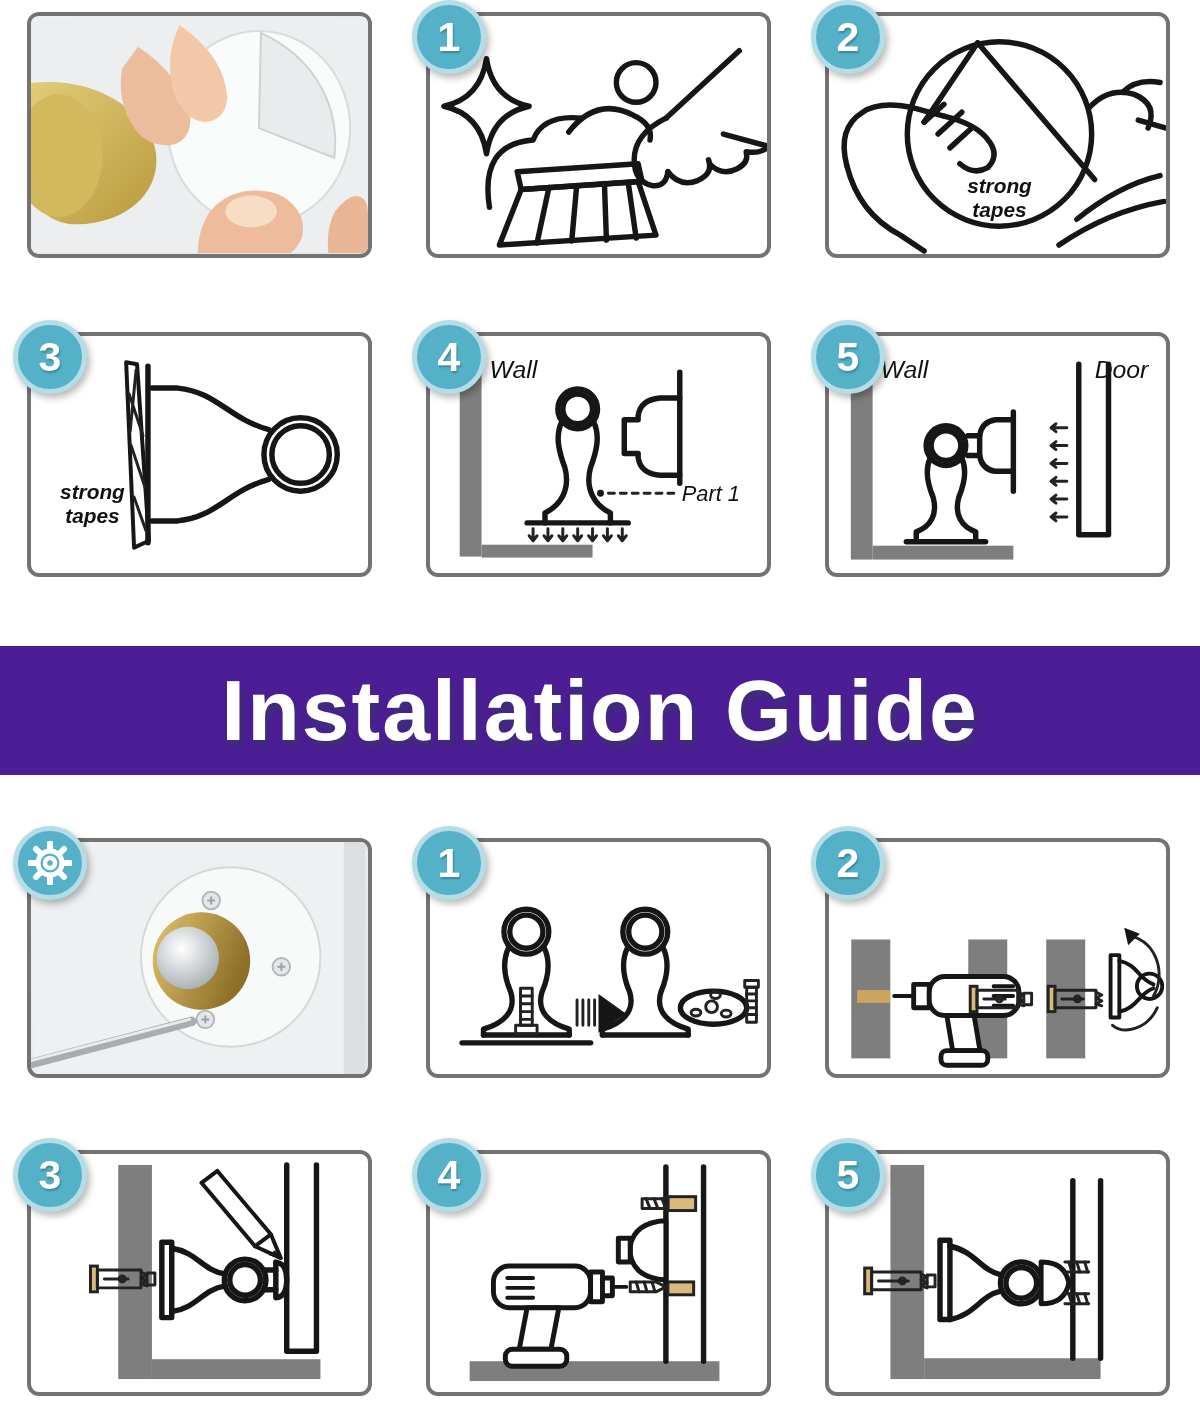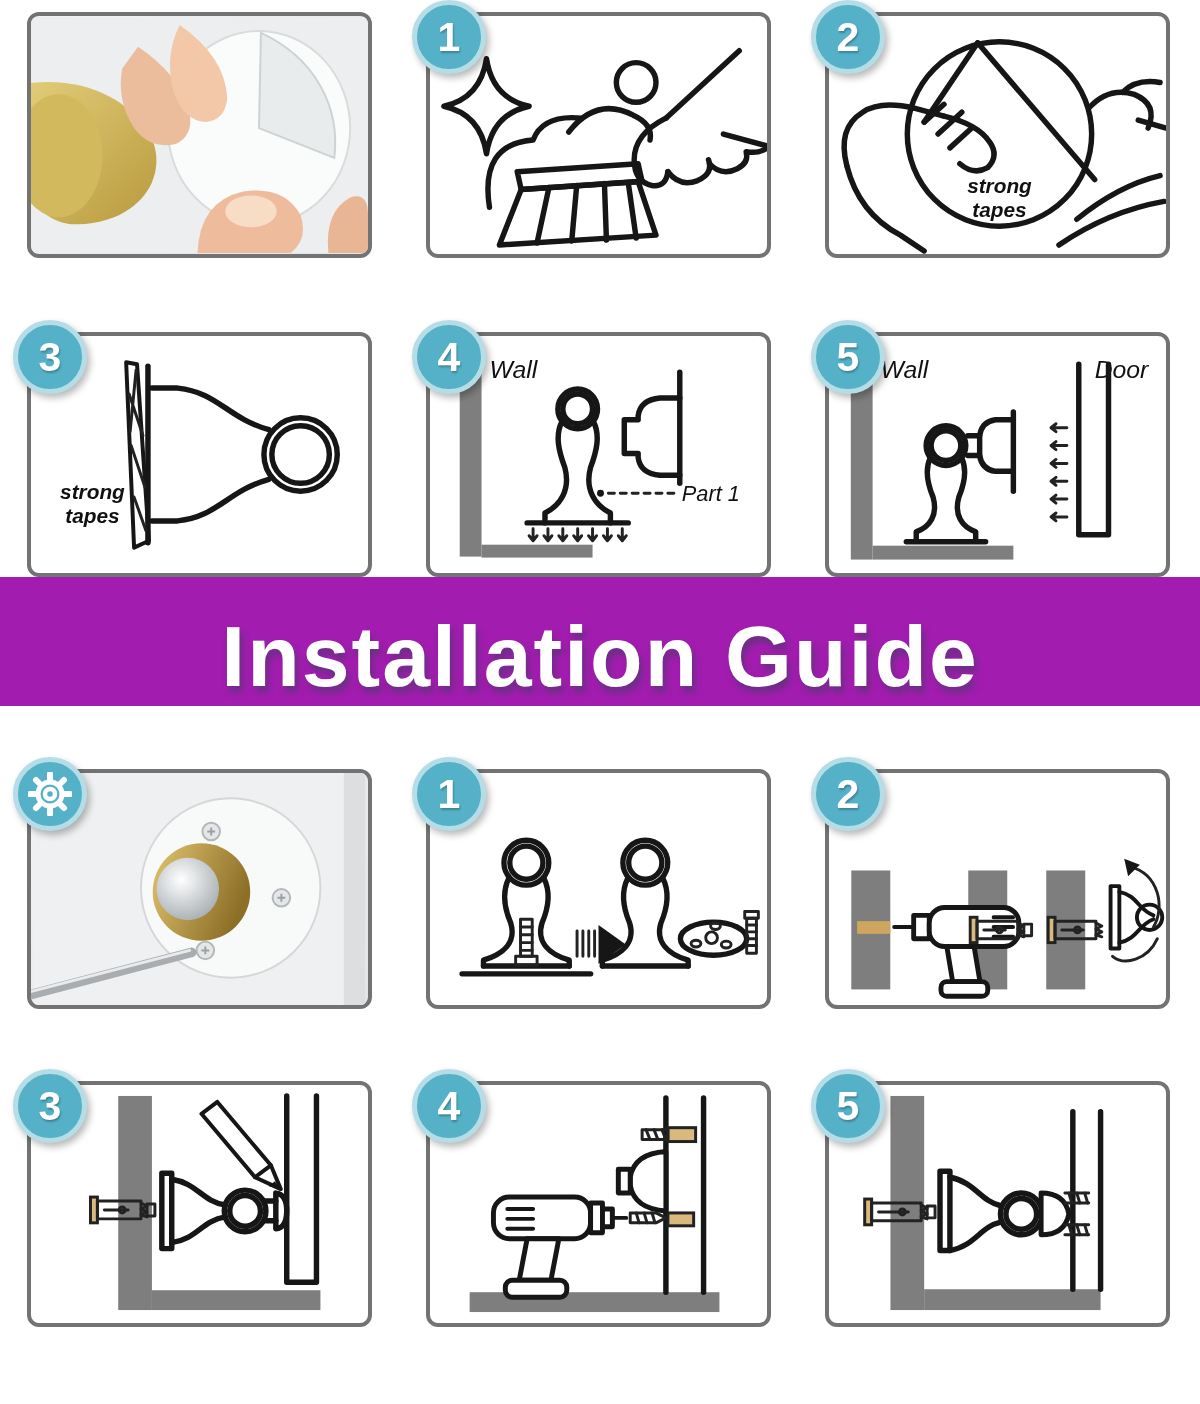--- a/index.html
+++ b/index.html
@@ -9,21 +9,21 @@
   .grid.bottom{margin-top:63px;grid-template-rows:240px 246px;row-gap:72px;}
   .cell{position:relative;}
   .panel{position:absolute;inset:0;background:#ffffff;border:4px solid #737373;border-radius:12px;overflow:hidden;font-style:italic;}
   .panel.photo{background:linear-gradient(135deg,#f2f3f4,#e2e4e6);}
   .panel svg{display:block;width:100%;height:100%;}
   .badge{position:absolute;top:-12px;left:-14px;width:64px;height:64px;border-radius:50%;
          background:#54b1c7;border:5px solid #b5dde7;box-shadow:3px 4px 7px rgba(0,0,0,0.28);
          display:flex;align-items:center;justify-content:center;z-index:5;}
   .badge span{color:#ffffff;font-size:41px;font-weight:bold;line-height:1;
          text-shadow:1px 2px 2px rgba(0,0,0,0.25);}
-  .banner{height:129px;background:#a21caf;display:flex;align-items:flex-end;justify-content:center;}
+  .banner{margin-top:69px;height:129px;background:#4c1d95;display:flex;align-items:center;justify-content:center;}
   .banner h1{margin:0;color:#ffffff;font-size:86px;font-weight:bold;letter-spacing:2px;
          text-shadow:3px 6px 6px rgba(40,70,80,0.45);}
   
   .ln{fill:none;stroke:#161616;stroke-width:5.5;stroke-linecap:round;stroke-linejoin:round;}
   .ln4{fill:none;stroke:#161616;stroke-width:4;stroke-linecap:round;stroke-linejoin:round;}
   .ln3{fill:none;stroke:#222;stroke-width:3;stroke-linecap:round;stroke-linejoin:round;}
   .fillw{fill:#ffffff;stroke:#161616;stroke-width:5;stroke-linejoin:round;}
   .wallg{fill:#7e7e7e;stroke:none;}
   .tan{fill:#cda55f;stroke:none;}
   .tanl{fill:#d9b97e;stroke:#222;stroke-width:3;}

